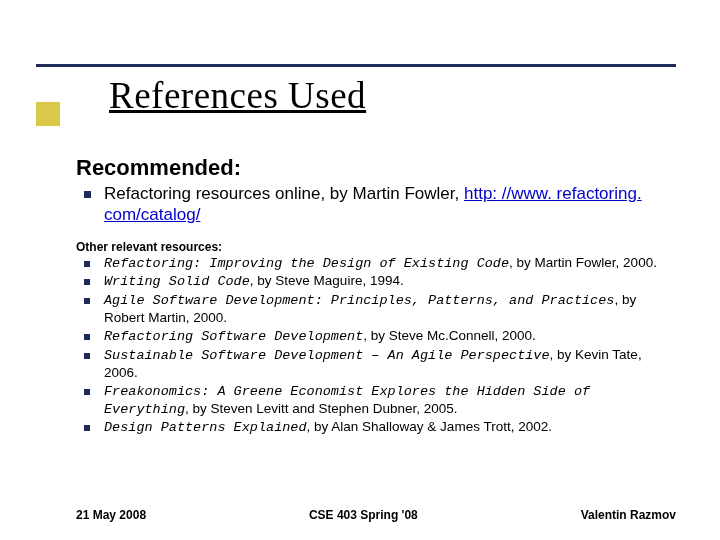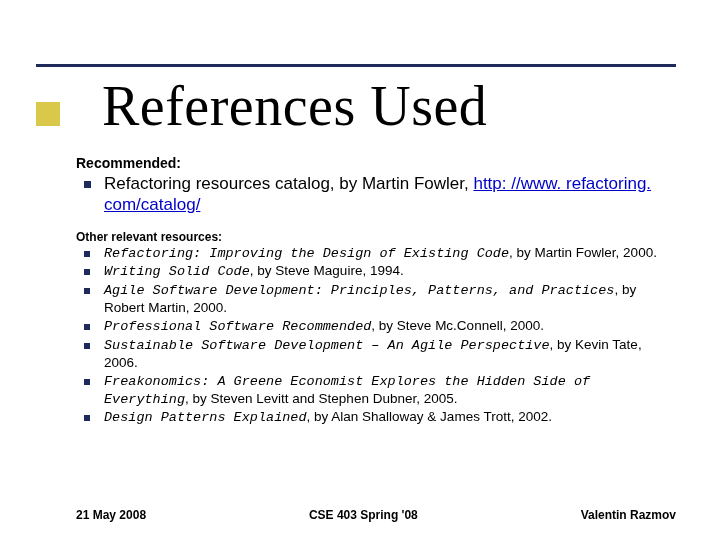--- a/index.html
+++ b/index.html
@@ -24,35 +24,36 @@
     position: absolute;
     top: 64px;
     left: 36px;
     height: 3px;
     width: 640px;
     background: #1e2a5a;
   }
   .slide-title {
     position: absolute;
     top: 74px;
-    left: 102px;
+    left: 109px;
     font-family: "Times New Roman", serif;
-    font-size: 56px;
+    font-size: 37px;
     font-weight: normal;
     letter-spacing: 0.5px;
+    text-decoration: underline;
   }
   .content {
     position: absolute;
     top: 155px;
     left: 76px;
     width: 600px;
   }
   .section-heading {
     font-weight: bold;
-    font-size: 14px;
+    font-size: 22px;
     margin-bottom: 2px;
   }
   .rec-list {
     list-style: none;
     margin-bottom: 14px;
   }
   .rec-list li {
     position: relative;
     padding-left: 28px;
     font-size: 17px;
@@ -111,31 +112,31 @@
 <div class="accent-block"></div>
 
 <h1 class="slide-title">References Used</h1>
 
 <div class="content">
 
   <div class="section-heading">Recommended:</div>
   <ul class="rec-list">
     <li>
       <span class="bullet"></span>
-      <span>Refactoring resources catalog, by Martin Fowler, </span>
+      <span>Refactoring resources online, by Martin Fowler, </span>
       <span class="link">http: //www. refactoring. com/catalog/</span>
     </li>
   </ul>
 
   <div class="section-heading small">Other relevant resources:</div>
   <ul class="ref-list">
     <li><span class="bullet"></span><span class="ital">Refactoring: Improving the Design of Existing Code</span><span>, by Martin Fowler, 2000.</span></li>
     <li><span class="bullet"></span><span class="ital">Writing Solid Code</span><span>, by Steve Maguire, 1994.</span></li>
     <li><span class="bullet"></span><span class="ital">Agile Software Development: Principles, Patterns, and Practices</span><span>, by Robert Martin, 2000.</span></li>
-    <li><span class="bullet"></span><span class="ital">Professional Software Recommended</span><span>, by Steve Mc.Connell, 2000.</span></li>
+    <li><span class="bullet"></span><span class="ital">Refactoring Software Development</span><span>, by Steve Mc.Connell, 2000.</span></li>
     <li><span class="bullet"></span><span class="ital">Sustainable Software Development – An Agile Perspective</span><span>, by Kevin Tate, 2006.</span></li>
     <li><span class="bullet"></span><span class="ital">Freakonomics: A Greene Economist Explores the Hidden Side of Everything</span><span>, by Steven Levitt and Stephen Dubner, 2005.</span></li>
     <li><span class="bullet"></span><span class="ital">Design Patterns Explained</span><span>, by Alan Shalloway &amp; James Trott, 2002.</span></li>
   </ul>
 
 </div>
 
 <div class="footer">
   <span>21 May 2008</span>
   <span>CSE 403 Spring '08</span>

